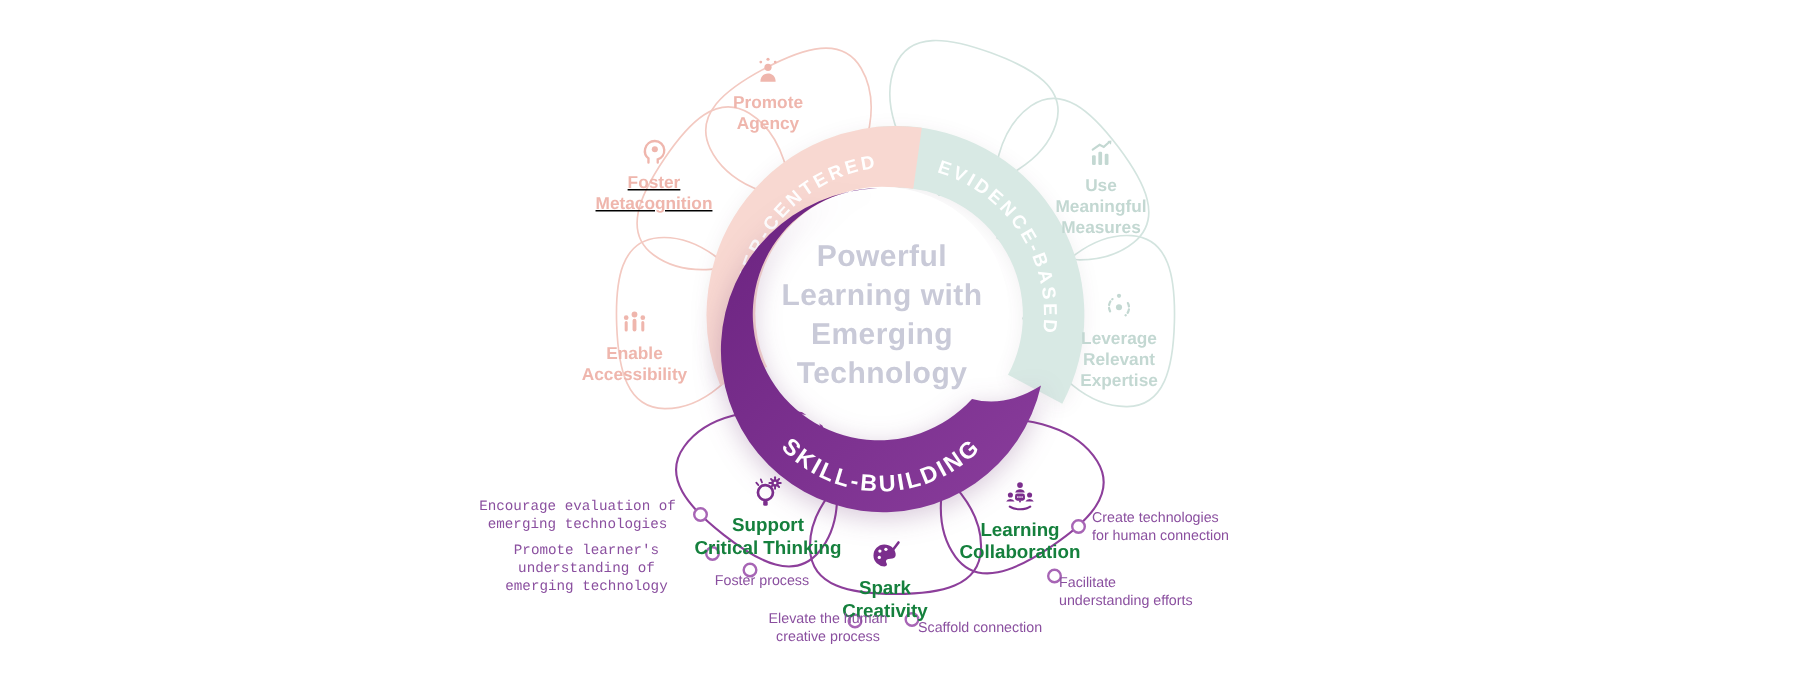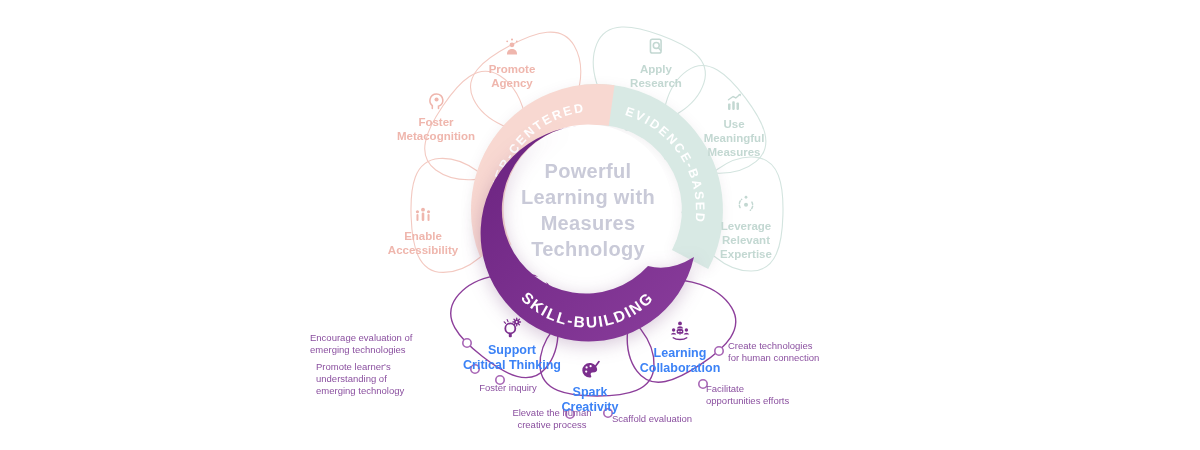--- a/index.html
+++ b/index.html
@@ -6,23 +6,23 @@
   .stage{
     position:relative;width:1200px;height:450px;background:#ffffff;overflow:hidden;
     font-family:"Liberation Sans","DejaVu Sans",sans-serif;
   }
   .stage svg.diagram{position:absolute;left:0;top:0;}
   
   .petal-block{position:absolute;display:flex;flex-direction:column;align-items:center;text-align:center;}
   .petal-label{white-space:pre-line;font-weight:bold;font-size:11.5px;line-height:1.22;margin-top:2px;}
   .petal-block.pink  .petal-label{color:#efb6ad;}
   .petal-block.teal  .petal-label{color:#c3d8d2;}
-  .petal-block.purple .petal-label{color:#3b82f6;font-size:12.5px;line-height:1.2;}
+  .petal-block.purple .petal-label{color:#15803d;font-size:12.5px;line-height:1.2;}
   .callout{position:absolute;white-space:pre-line;font-size:9.5px;line-height:1.24;color:#8a4f9f;font-weight:500;}
-  .callout.right-align{text-align:left;}
+  .callout.right-align{text-align:center;font-family:Liberation Mono, monospace;}
   .callout.center-align{text-align:center;}
   .center-title{
     position:absolute;left:488px;top:158px;width:200px;text-align:center;
     color:#c9cad8;font-size:20px;font-weight:bold;line-height:26px;letter-spacing:.3px;
     white-space:pre-line;
   }
   
   .arc-label{fill:#ffffff;font-weight:bold;}
   .arc-label.small{font-size:12.5px;letter-spacing:2.1px;}
   .arc-label.big{font-size:15.5px;letter-spacing:1.8px;}
@@ -91,46 +91,37 @@
       <circle class="dot" cx="500" cy="380" r="4.2"></circle>
       <circle class="dot" cx="570" cy="414" r="4.2"></circle>
       <circle class="dot" cx="608" cy="413" r="4.2"></circle>
       <circle class="dot" cx="719" cy="351" r="4.2"></circle>
       <circle class="dot" cx="703" cy="384" r="4.2"></circle>
     </g>
   </svg>
 
   <div class="center-title">Powerful
 Learning with
-Measures
+Emerging
 Technology</div>
 
   <div class="petal-block pink" style="left:452px;top:36px;width:120px;">
     <svg class="icon-svg" width="24" height="24" viewBox="0 0 26 26">
       <circle cx="13" cy="9.6" r="2.6" fill="#efb6ad"></circle>
       <path d="M7.5,20 C7.5,16 10,14.1 13,14.1 C16,14.1 18.5,16 18.5,20 Z" fill="#efb6ad"></path>
       <circle cx="7.8" cy="5.8" r="1" fill="#efb6ad"></circle>
         <circle cx="13" cy="3.8" r="1.15" fill="#efb6ad"></circle>
         <circle cx="18.2" cy="5.8" r="1" fill="#efb6ad"></circle>
     </svg>
     <div class="petal-label">Promote
 Agency</div>
   </div>
 
-  <div class="petal-block teal" style="left:596px;top:36px;width:120px;">
-    <svg class="icon-svg" width="24" height="24" viewBox="0 0 26 26">
-      <rect x="7" y="3.5" width="11.5" height="15" rx="2" fill="none" stroke="#c3d8d2" stroke-width="1.7"></rect>
-      <circle cx="13.3" cy="10.2" r="3.2" fill="none" stroke="#c3d8d2" stroke-width="1.7"></circle>
-      <line x1="15.6" y1="12.8" x2="18" y2="15.4" stroke="#c3d8d2" stroke-width="1.7" stroke-linecap="round"></line>
-    </svg>
-    <div class="petal-label">Apply
-Research</div>
-  </div>
-
-  <div class="petal-block pink" style="left:376px;top:89px;width:120px;">
+
+  <div class="petal-block pink" style="left:376px;top:89px;width:120px;text-decoration:underline;">
     <svg class="icon-svg" width="24" height="24" viewBox="0 0 26 26">
       <path d="M9,21 L9,18 C6.8,16.2 6,13.6 6.6,11 C7.4,7.6 10.3,5.4 13.6,5.4 C17.3,5.4 20.2,8.2 20.4,11.8 C20.6,15 18.6,17.7 15.7,18.6 L15.7,21" fill="none" stroke="#efb6ad" stroke-width="1.7" stroke-linecap="round"></path>
       <circle cx="13.6" cy="11.4" r="2.2" fill="#efb6ad"></circle>
     </svg>
     <div class="petal-label">Foster
 Metacognition</div>
   </div>
 
   <div class="petal-block teal" style="left:674px;top:91px;width:120px;">
     <svg class="icon-svg" width="24" height="24" viewBox="0 0 26 26">
@@ -220,22 +211,22 @@
     </svg>
     <div class="petal-label">Learning
 Collaboration</div>
   </div>
 
   <div class="callout right-align" style="left:310px;top:332px;width:150px;">Encourage evaluation of
 emerging technologies</div>
   <div class="callout right-align" style="left:316px;top:361px;width:150px;">Promote learner's
 understanding of
 emerging technology</div>
-  <div class="callout center-align" style="left:448px;top:382px;width:120px;">Foster inquiry</div>
+  <div class="callout center-align" style="left:448px;top:382px;width:120px;">Foster process</div>
   <div class="callout center-align" style="left:472px;top:407px;width:160px;">Elevate the human
 creative process</div>
-  <div class="callout" style="left:612px;top:413px;width:140px;">Scaffold evaluation</div>
+  <div class="callout" style="left:612px;top:413px;width:140px;">Scaffold connection</div>
   <div class="callout" style="left:728px;top:340px;width:150px;">Create technologies
 for human connection</div>
   <div class="callout" style="left:706px;top:383px;width:150px;">Facilitate
-opportunities efforts</div>
+understanding efforts</div>
 
 </div>
 
 </body></html>

